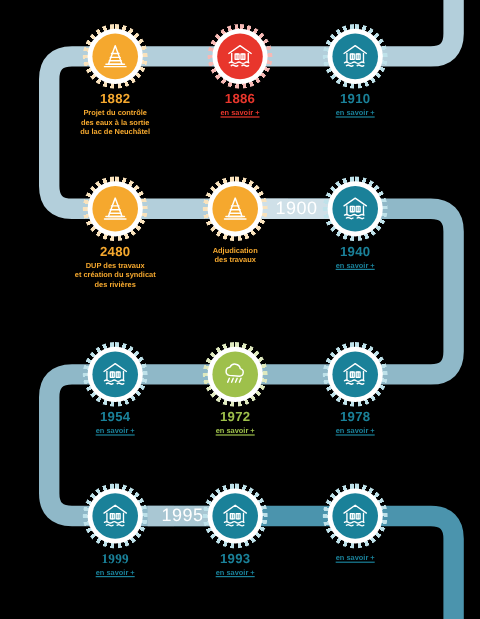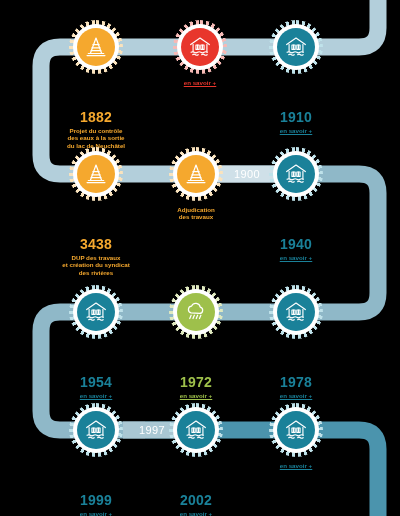--- a/index.html
+++ b/index.html
@@ -44,39 +44,38 @@
   .label{
     position:absolute;
     left:-70px;
     top:30px;
     width:140px;
     text-align:center;
     line-height:1.15;
   }
   .yr{
     display:block;
-    font-size:14px;
+    font-size:11px;
     font-weight:bold;
     letter-spacing:.2px;
-    margin-top:32px;
   }
   .sub{
     display:block;
     font-size:6.2px;
     font-weight:bold;
     margin-top:1.5px;
     line-height:1.25;
   }
   .sub.link{text-decoration:underline;}
 
   .century{
     position:absolute;
     transform:translate(-50%,-50%);
     color:#ffffff;
-    font-size:11px;
+    font-size:15px;
     letter-spacing:.4px;
     font-weight:normal;
     pointer-events:none;
   }
 </style>
 </head>
 <body>
 
 <div id="stage">
 
@@ -157,20 +156,21 @@
                 <line x1="13" y1="13.5" x2="13" y2="19"></line>
                 <line x1="19" y1="13.5" x2="19" y2="19"></line>
                 <path d="M5 22.5 q2 -1.4 4 0 t4 0 t4 0 t4 0 t4 0"></path>
                 <path d="M7 25.5 q1.7 -1.3 3.4 0 t3.4 0"></path>
                 <path d="M18 25.5 q1.7 -1.3 3.4 0 t3.4 0"></path>
               </svg>
             </span>
           </div>
         </div>
         <div class="label">
+          <span class="yr" style="color: rgb(232, 54, 44);">1886</span>
           <span class="sub link" style="color: rgb(232, 54, 44); white-space: pre-line;">en savoir +</span>
         </div>
       </div>
       <div class="node" style="left: 296px; top: 47px;">
         <div class="badge">
           <div class="ring-outer" style="background: repeating-conic-gradient(rgb(191, 226, 234) 0deg, rgb(191, 226, 234) 7deg, rgba(255, 255, 255, 0) 7deg, rgba(255, 255, 255, 0) 14deg);"></div>
           <div class="ring-white"></div>
           <div class="disc" style="background: rgb(26, 129, 153);">
             <span>
               <svg class="glyph" viewBox="0 0 32 32" fill="none" stroke="#fff" stroke-width="1.4" stroke-linecap="round" stroke-linejoin="round">
@@ -204,21 +204,21 @@
                 <line x1="12.2" y1="13" x2="19.8" y2="13"></line>
                 <line x1="11" y1="17" x2="21" y2="17"></line>
                 <line x1="10" y1="20.5" x2="22" y2="20.5"></line>
                 <path d="M5 26.5 L27 26.5"></path>
                 <path d="M6.5 24 L25.5 24"></path>
               </svg>
             </span>
           </div>
         </div>
         <div class="label">
-          <span class="yr" style="color: rgb(245, 168, 46);">3438</span>
+          <span class="yr" style="color: rgb(245, 168, 46);">2480</span>
           <span class="sub" style="color: rgb(245, 168, 46); white-space: pre-line;">DUP des travaux
 et création du syndicat
 des rivières</span>
         </div>
       </div>
       <div class="node" style="left: 196px; top: 174px;">
         <div class="badge">
           <div class="ring-outer" style="background: repeating-conic-gradient(rgb(250, 227, 189) 0deg, rgb(250, 227, 189) 7deg, rgba(255, 255, 255, 0) 7deg, rgba(255, 255, 255, 0) 14deg);"></div>
           <div class="ring-white"></div>
           <div class="disc" style="background: rgb(245, 168, 46);">
@@ -353,21 +353,21 @@
                 <line x1="13" y1="13.5" x2="13" y2="19"></line>
                 <line x1="19" y1="13.5" x2="19" y2="19"></line>
                 <path d="M5 22.5 q2 -1.4 4 0 t4 0 t4 0 t4 0 t4 0"></path>
                 <path d="M7 25.5 q1.7 -1.3 3.4 0 t3.4 0"></path>
                 <path d="M18 25.5 q1.7 -1.3 3.4 0 t3.4 0"></path>
               </svg>
             </span>
           </div>
         </div>
         <div class="label">
-          <span class="yr" style="color: rgb(26, 129, 153);">1999</span>
+          <span class="yr" style="color: rgb(26, 129, 153); font-family: Liberation Serif, serif;">1999</span>
           <span class="sub link" style="color: rgb(26, 129, 153); white-space: pre-line;">en savoir +</span>
         </div>
       </div>
       <div class="node" style="left: 196px; top: 430px;">
         <div class="badge">
           <div class="ring-outer" style="background: repeating-conic-gradient(rgb(191, 226, 234) 0deg, rgb(191, 226, 234) 7deg, rgba(255, 255, 255, 0) 7deg, rgba(255, 255, 255, 0) 14deg);"></div>
           <div class="ring-white"></div>
           <div class="disc" style="background: rgb(26, 129, 153);">
             <span>
               <svg class="glyph" viewBox="0 0 32 32" fill="none" stroke="#fff" stroke-width="1.4" stroke-linecap="round" stroke-linejoin="round">
@@ -379,21 +379,21 @@
                 <line x1="13" y1="13.5" x2="13" y2="19"></line>
                 <line x1="19" y1="13.5" x2="19" y2="19"></line>
                 <path d="M5 22.5 q2 -1.4 4 0 t4 0 t4 0 t4 0 t4 0"></path>
                 <path d="M7 25.5 q1.7 -1.3 3.4 0 t3.4 0"></path>
                 <path d="M18 25.5 q1.7 -1.3 3.4 0 t3.4 0"></path>
               </svg>
             </span>
           </div>
         </div>
         <div class="label">
-          <span class="yr" style="color: rgb(26, 129, 153);">2002</span>
+          <span class="yr" style="color: rgb(26, 129, 153);">1993</span>
           <span class="sub link" style="color: rgb(26, 129, 153); white-space: pre-line;">en savoir +</span>
         </div>
       </div>
       <div class="node" style="left: 296px; top: 430px;">
         <div class="badge">
           <div class="ring-outer" style="background: repeating-conic-gradient(rgb(191, 226, 234) 0deg, rgb(191, 226, 234) 7deg, rgba(255, 255, 255, 0) 7deg, rgba(255, 255, 255, 0) 14deg);"></div>
           <div class="ring-white"></div>
           <div class="disc" style="background: rgb(26, 129, 153);">
             <span>
               <svg class="glyph" viewBox="0 0 32 32" fill="none" stroke="#fff" stroke-width="1.4" stroke-linecap="round" stroke-linejoin="round">
@@ -412,15 +412,15 @@
           </div>
         </div>
         <div class="label">
           <span class="sub link" style="color: rgb(26, 129, 153); white-space: pre-line;">en savoir +</span>
         </div>
       </div>
     </div>
 
   <div id="centuries">
       <div class="century" style="left: 247px; top: 174px; color: rgb(255, 255, 255);">1900</div>
-      <div class="century" style="left: 152px; top: 430px; color: rgb(255, 255, 255);">1997</div>
+      <div class="century" style="left: 152px; top: 430px; color: rgb(255, 255, 255);">1995</div>
     </div>
 </div>
 
 </body></html>

